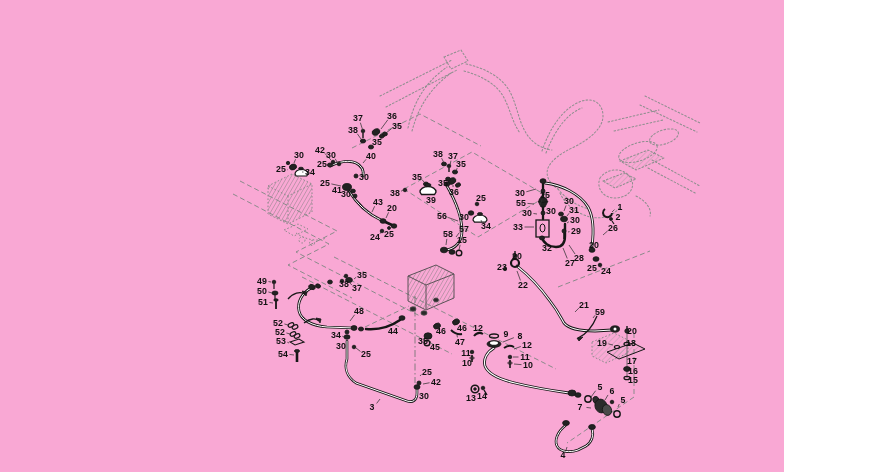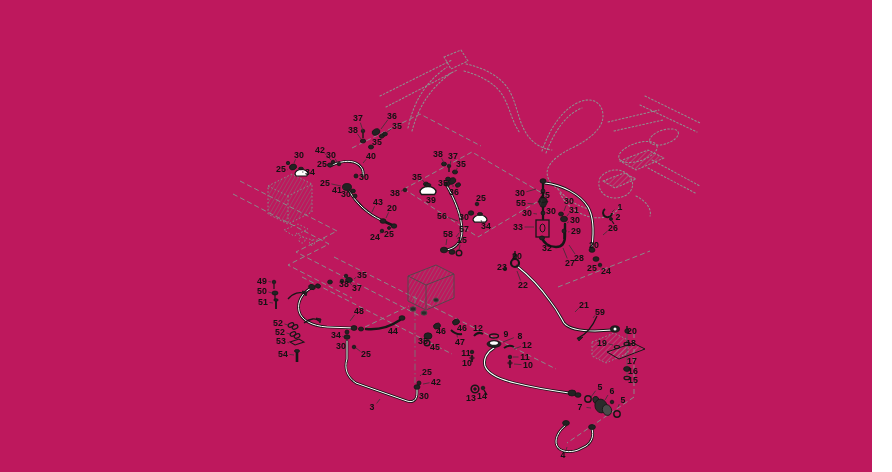--- a/index.html
+++ b/index.html
@@ -1,16 +1,16 @@
 <!DOCTYPE html>
 <html><head>
 <meta charset="utf-8">
 <style>
   html,body{margin:0;padding:0;background:#ffffff;}
-  #stage{position:relative;width:872px;height:472px;background:#be185d;overflow:hidden;
+  #stage{position:relative;width:784px;height:472px;background:#f9a8d4;overflow:hidden;
          font-family:"Liberation Sans",sans-serif;}
   svg{position:absolute;left:0;top:0;}
   .co-text{font-family:"Liberation Sans",sans-serif;font-weight:bold;fill:#111;cursor:pointer;}
   .co-leader{stroke:#333;stroke-width:0.75;}
 </style>
 </head>
 <body>
 
 <div id="stage">
 <svg id="cv" width="892" height="472" viewBox="0 0 892 472" xmlns="http://www.w3.org/2000/svg">

